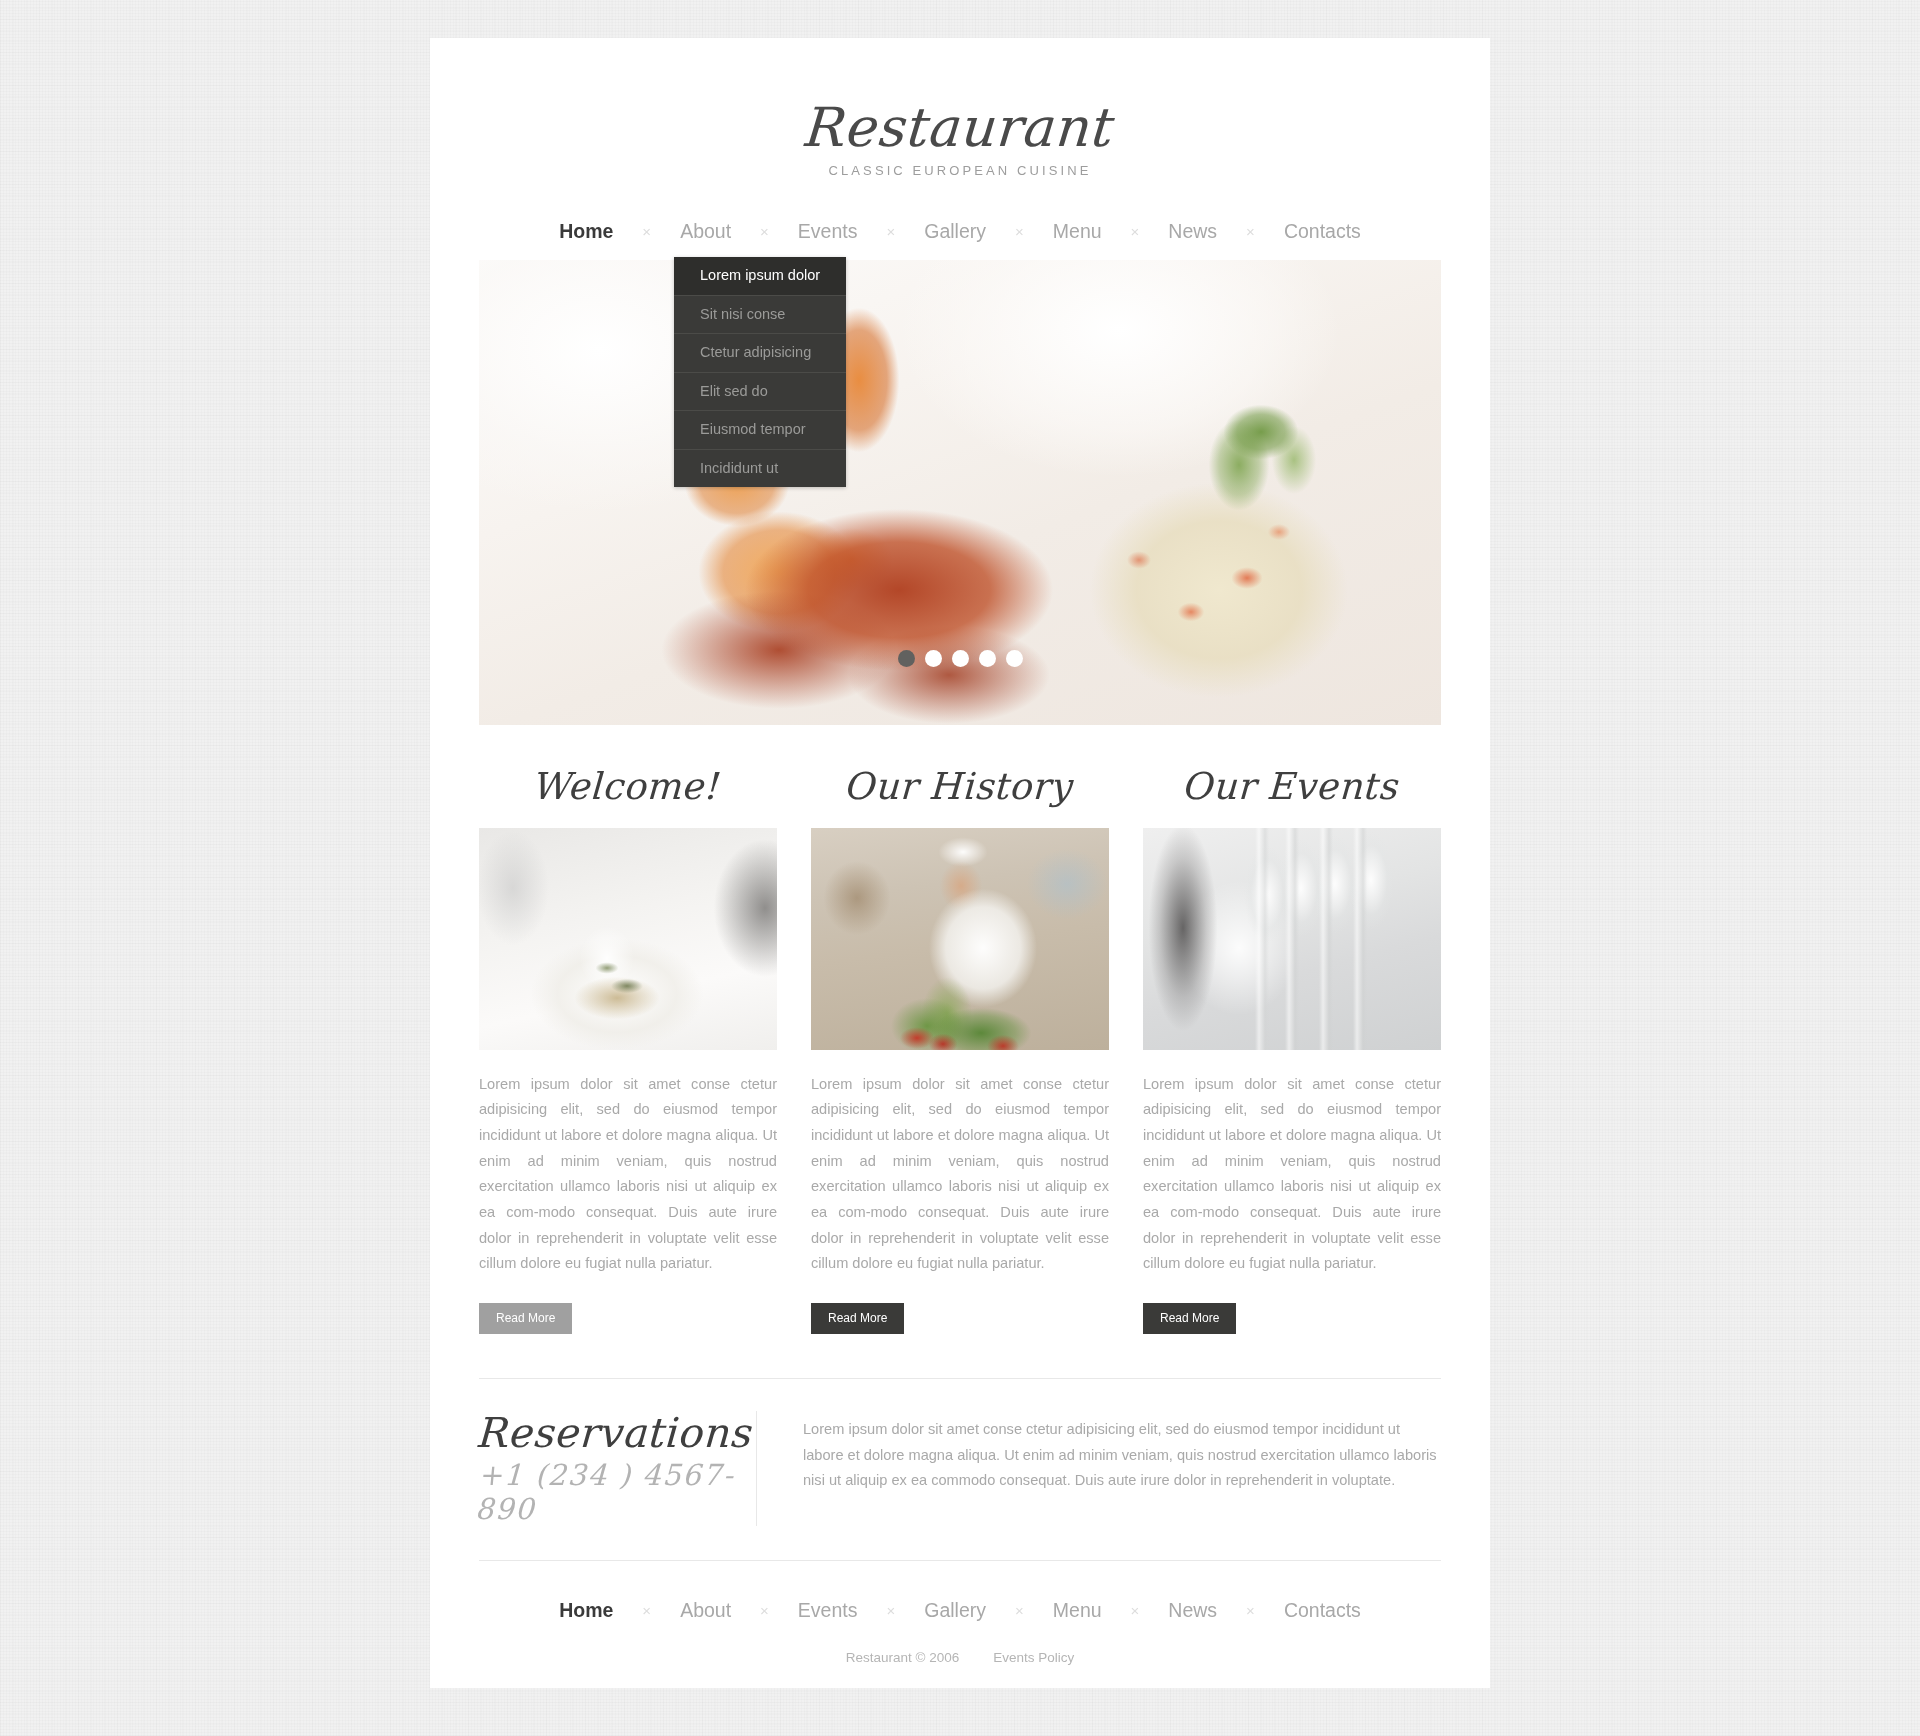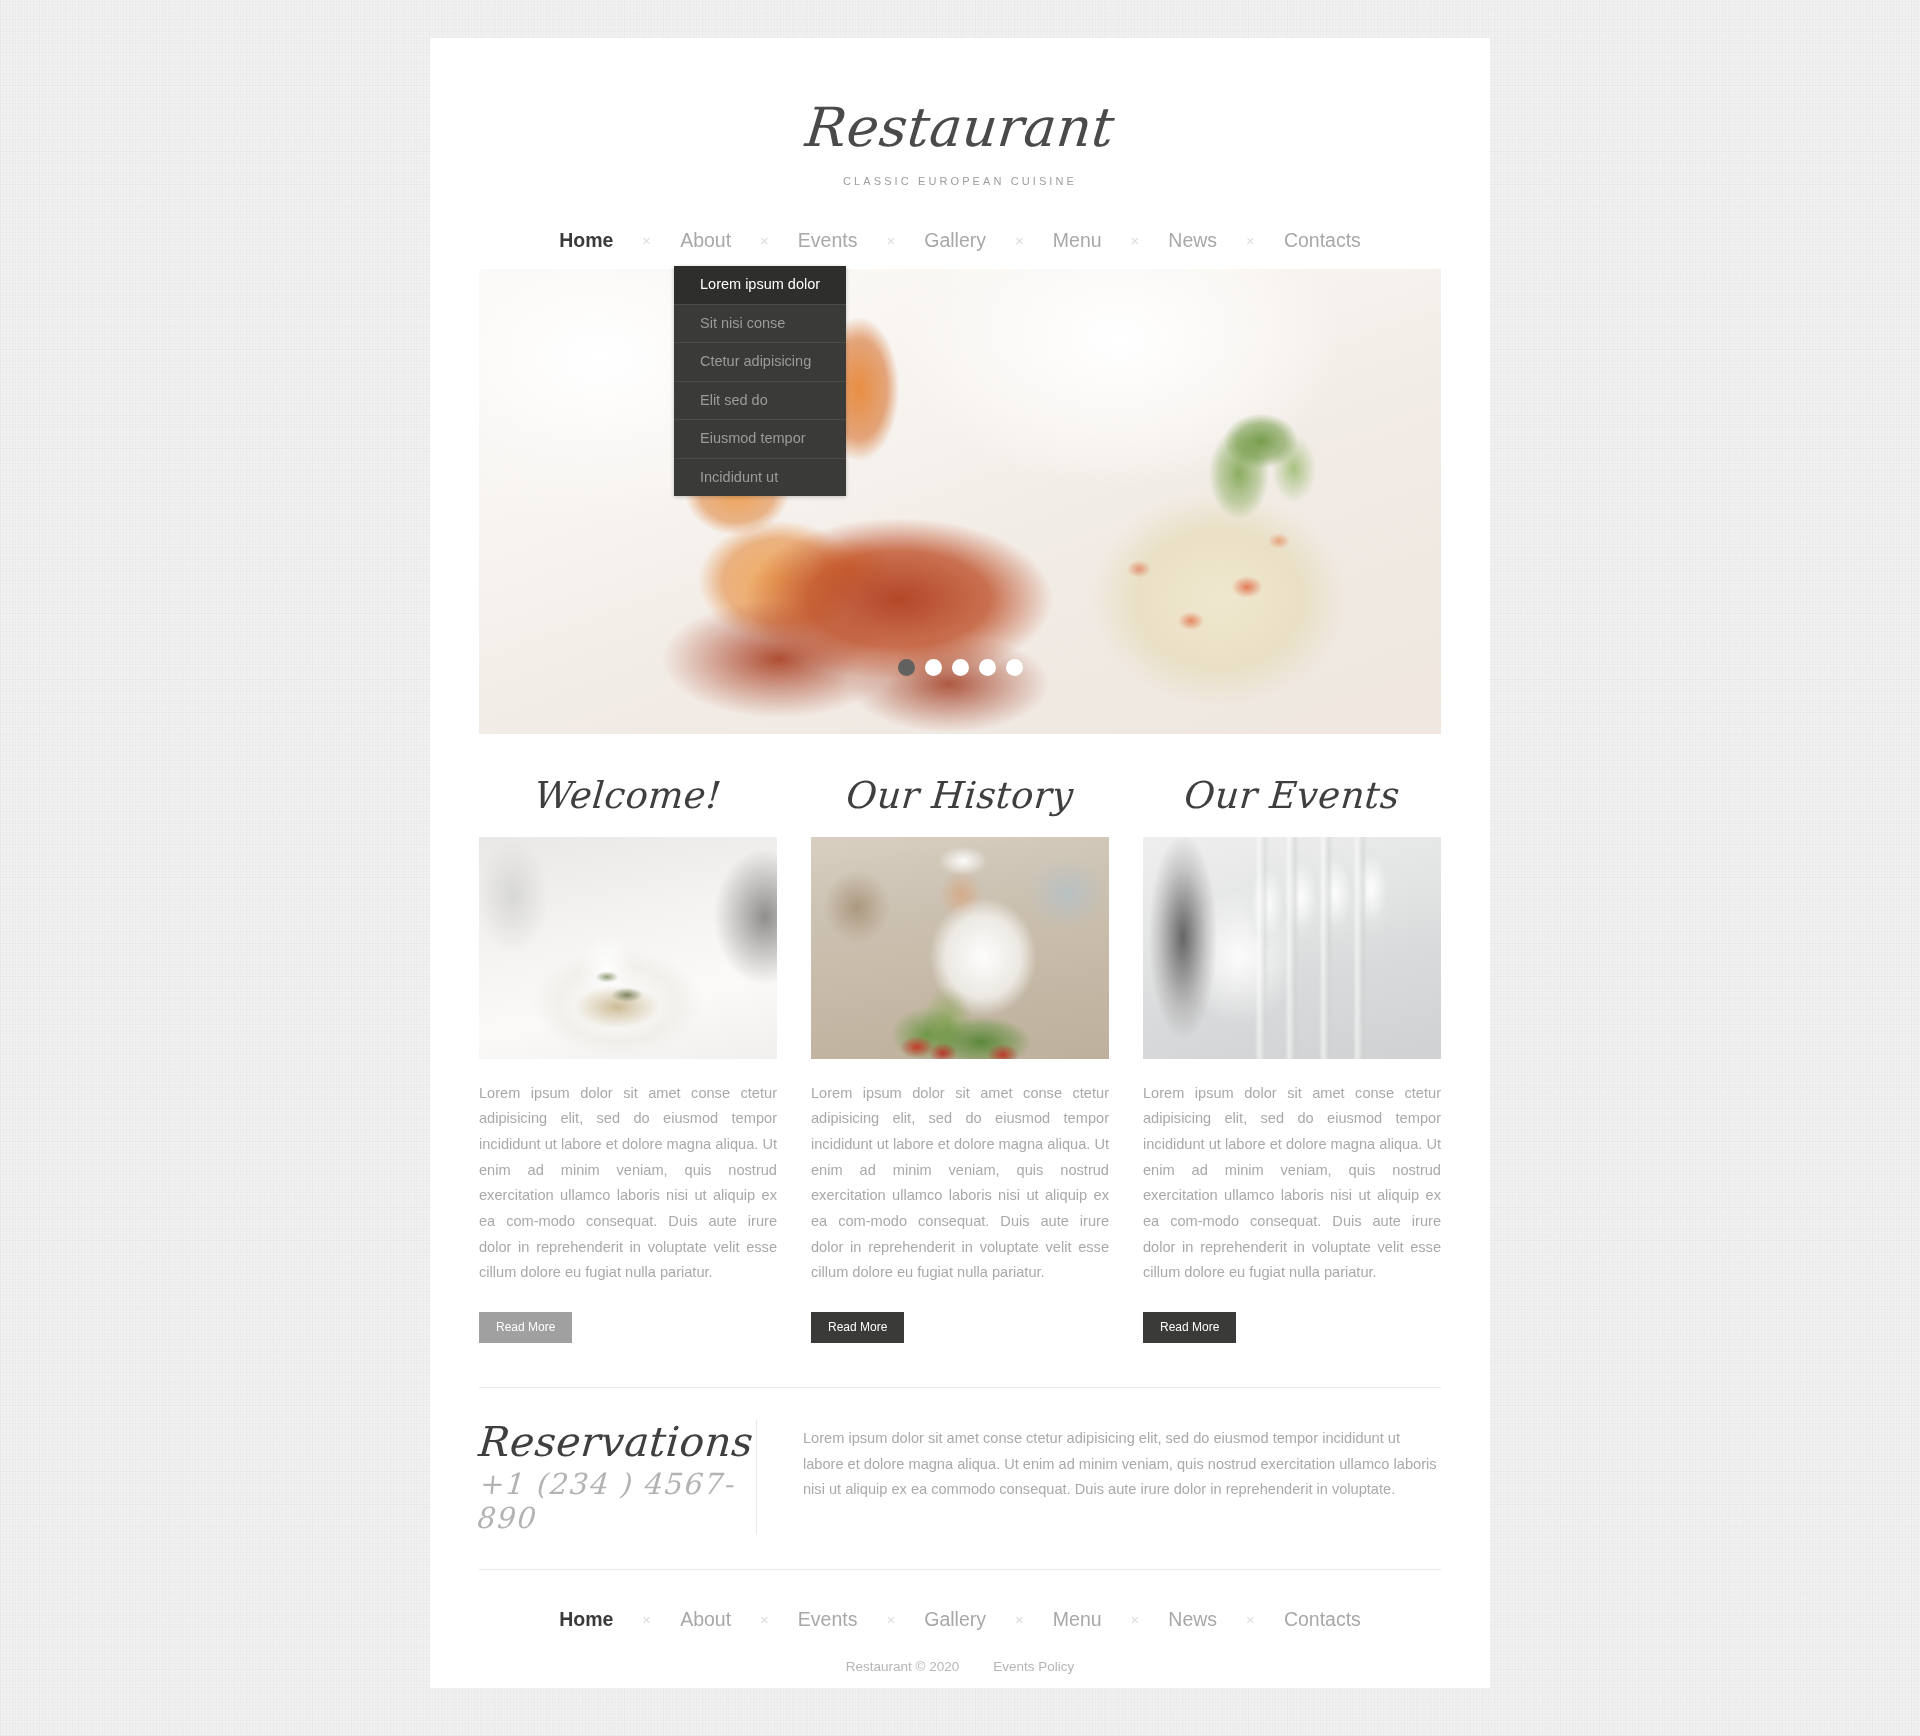--- a/index.html
+++ b/index.html
@@ -42,22 +42,22 @@
     font-style: italic;
     font-weight: 400;
     font-size: 54px;
     line-height: 1.02;
     color: #4a4a4a;
     letter-spacing: 0.5px;
     transform: skewX(-6deg);
     display: inline-block;
   }
   .logo-tag {
-    margin-top: 20px;
-    font-size: 11px;
+    margin-top: 8px;
+    font-size: 13px;
     letter-spacing: 3.1px;
     color: #9d9d9d;
     text-transform: uppercase;
     font-family: "Liberation Sans", sans-serif;
   }
 
   
   .nav-wrap {
     margin-top: 42px;
     text-align: center;
@@ -461,18 +461,18 @@
           <a class="nav-link" href="#">News</a>
         </li>
         <li>
           <span class="nav-sep">×</span>
         </li>
         <li>
           <a class="nav-link" href="#">Contacts</a>
         </li>
       </ul>
     <div class="copyright">
-      <span class="copy-text">Restaurant © 2020</span>
+      <span class="copy-text">Restaurant © 2006</span>
       <a class="privacy-link" href="#">Events Policy</a>
     </div>
   </div>
 
 </div>
 
 </body></html>

